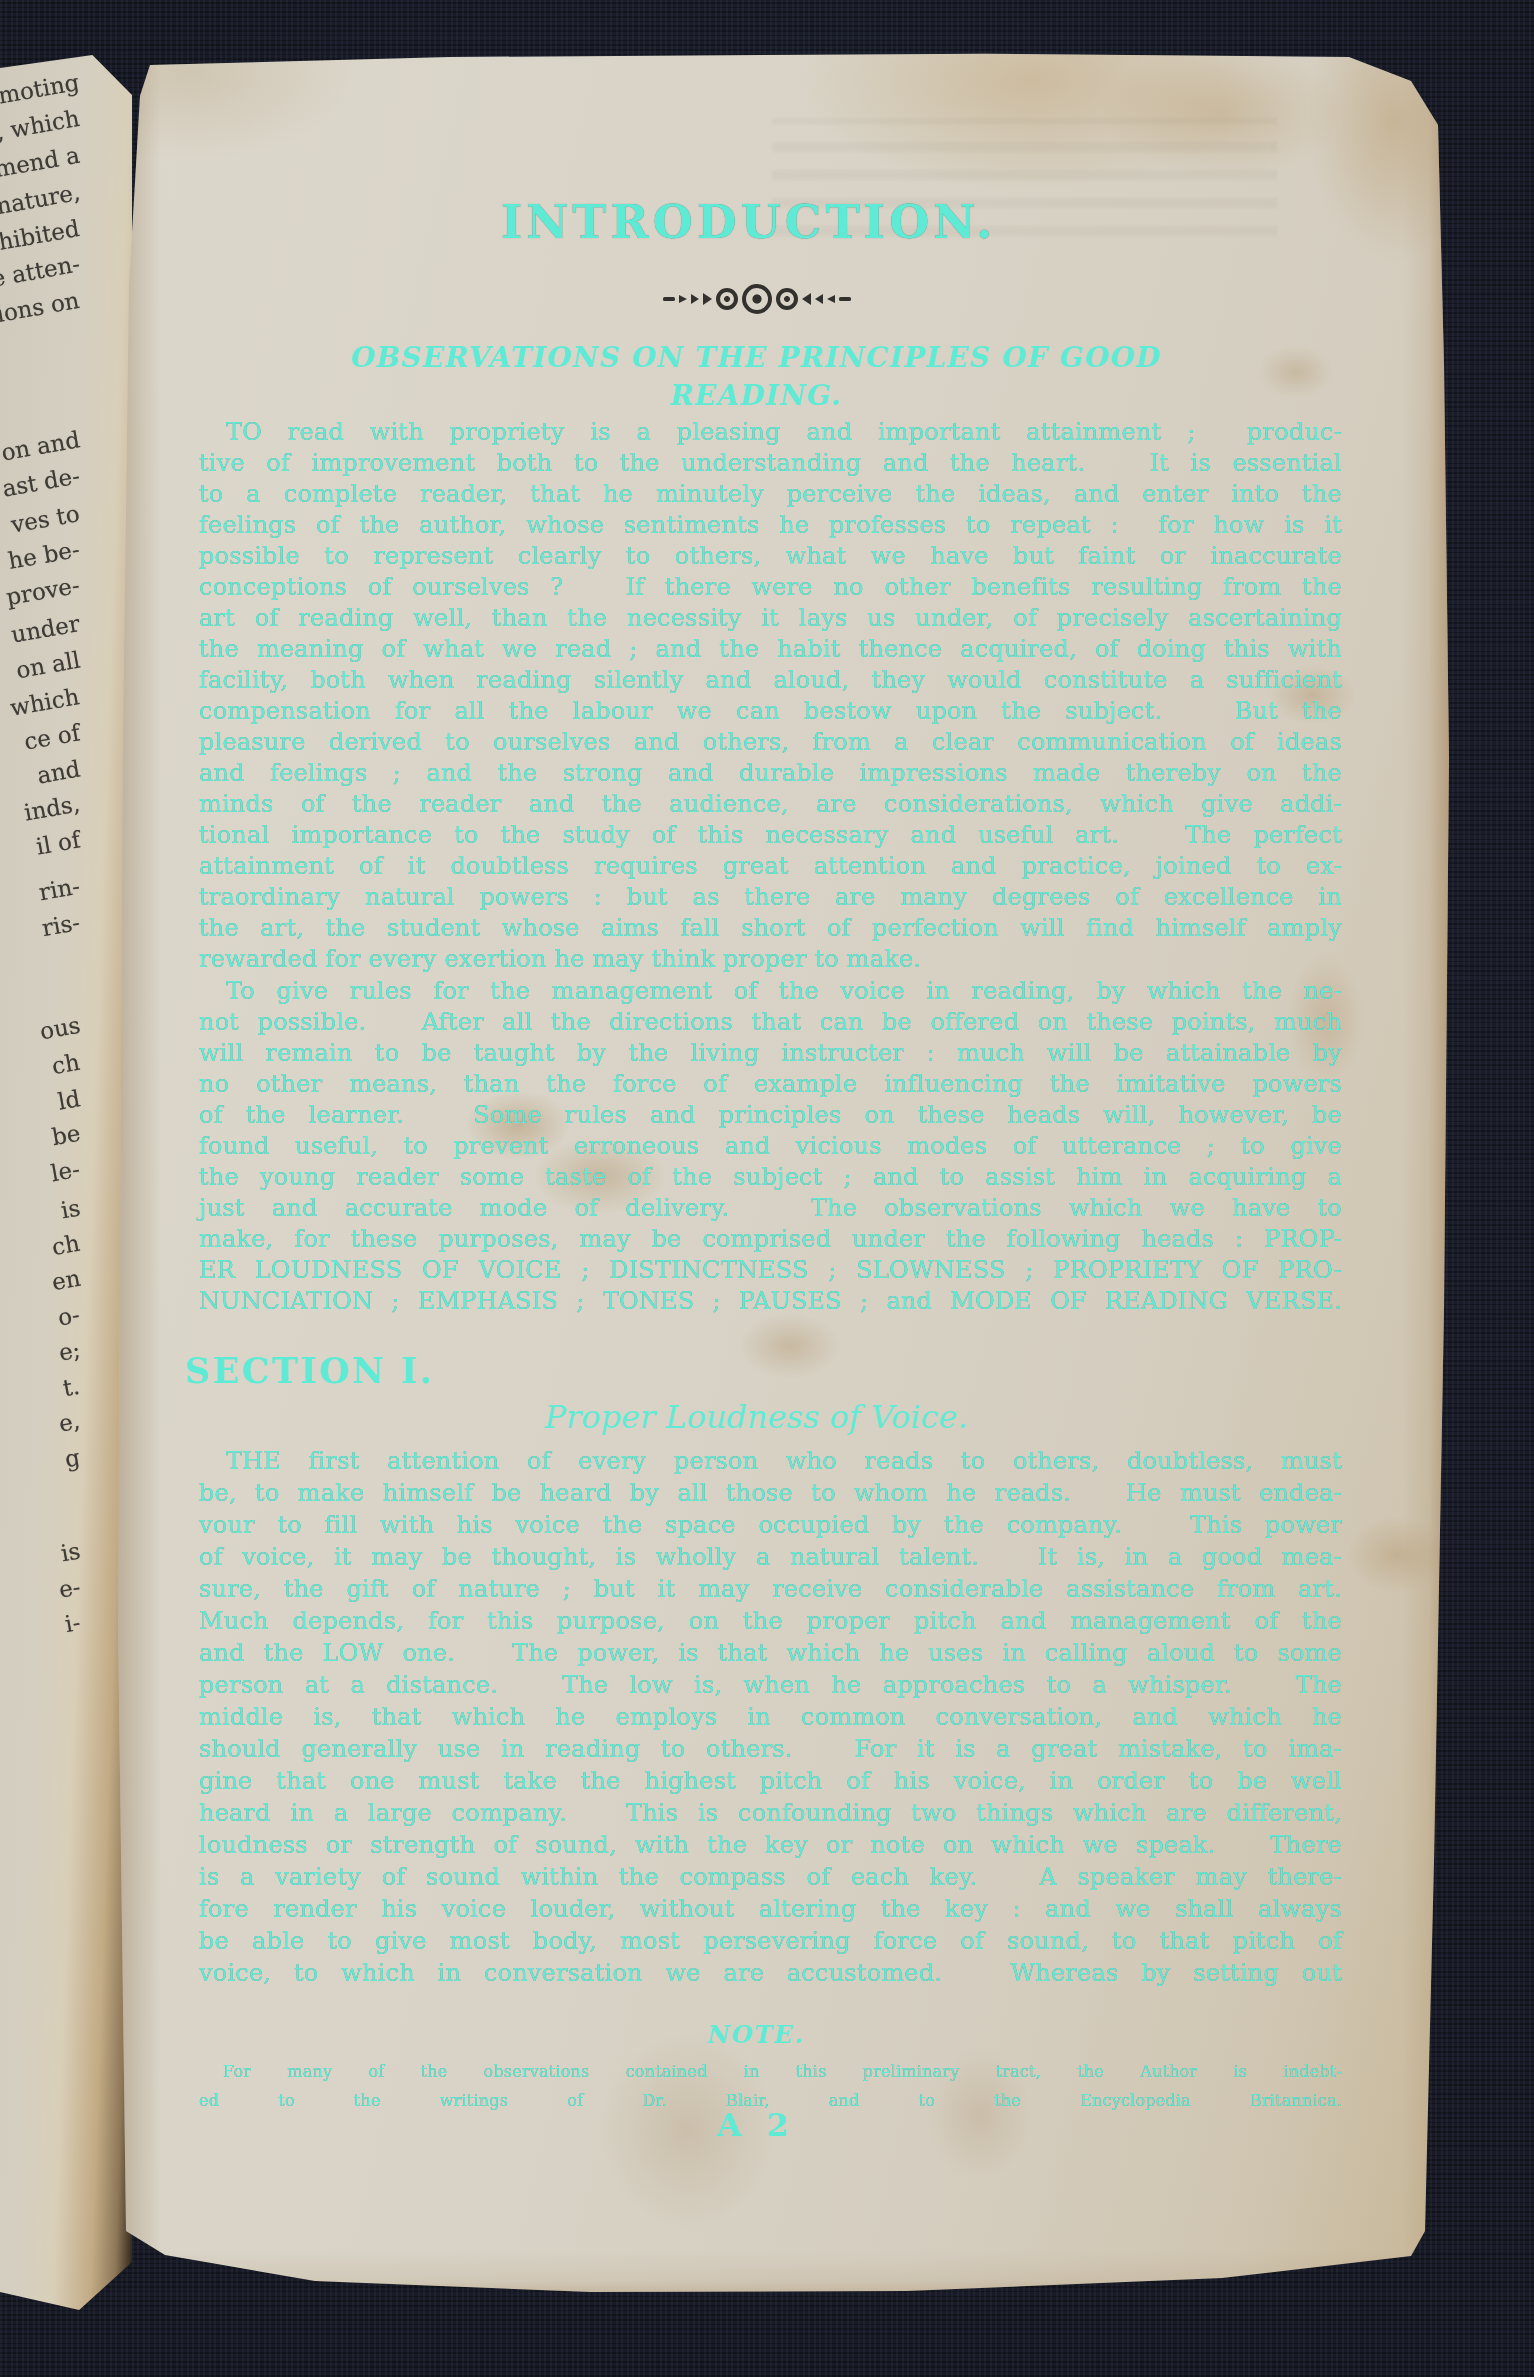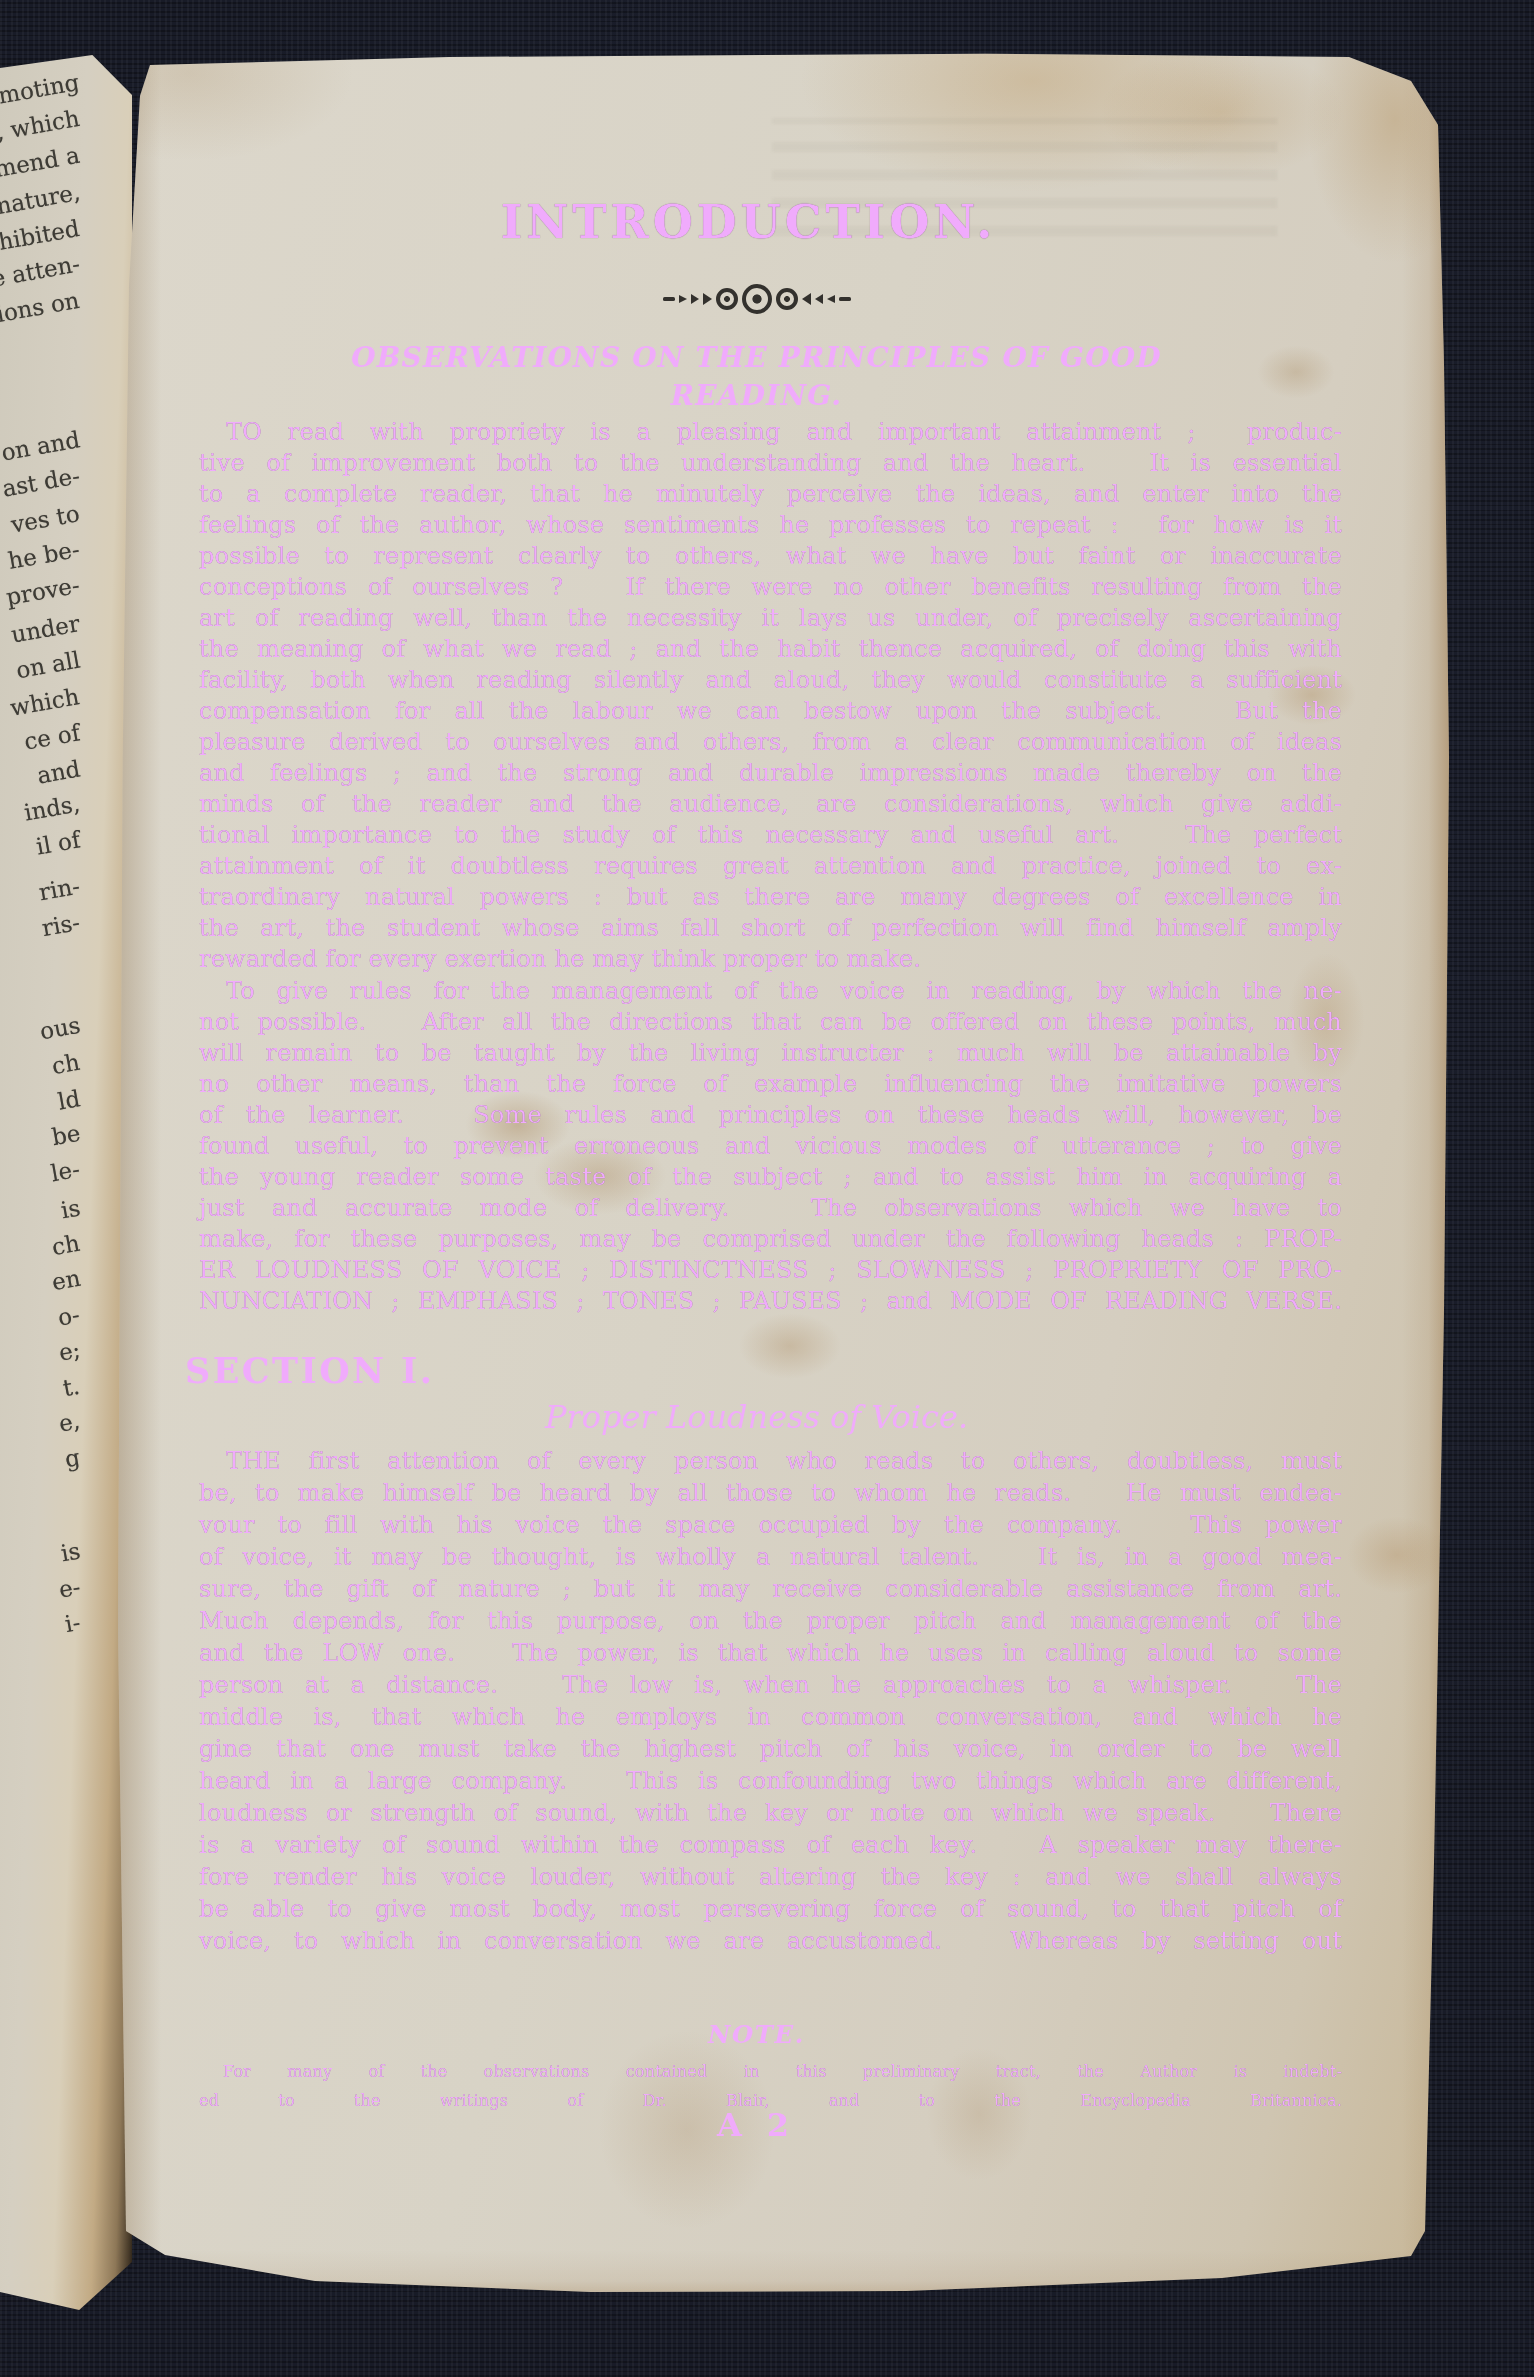--- a/index.html
+++ b/index.html
@@ -49,21 +49,21 @@
       1104px 2229px,788px 2242px,473px 2243px,197px 2232px,47px 2206px,8px 2182px,
       0px 1577px,4.7px 709px,11px 236px,22px 47px);
     box-shadow:0 0 47px rgba(0,0,0,0.55);
   }
   
   .ghost{position:absolute;left:654px;top:69px;width:505px;height:118px;opacity:.55;
     background:repeating-linear-gradient(0deg, rgba(120,113,96,0.12) 0 10.2px, transparent 10.2px 28px);
     filter:blur(1.6px);}
 
   
-  .text-layer{position:absolute;inset:0;color:#f0abfc;text-decoration:underline;}
+  .text-layer{position:absolute;inset:0;color:#5eead4;text-decoration:underline;}
   .text-layer > *{position:absolute;}
   .title{left:177px;top:197px;width:1143px;margin:0;text-align:center;
     font-size:46px;font-weight:bold;letter-spacing:4px;line-height:1.1;
     text-shadow:0 0 0.8px rgba(48,46,42,.6);}
   .ornament{left:185px;top:281px;width:1143px;display:flex;justify-content:center;
     align-items:center;gap:4px;height:35px;}
   .ornament span{display:block;}
   .o-dash{width:12px;height:4px;background:#33312d;border-radius:1.6px;}
   .tri{width:0;height:0;}
   .tri.r{border-top:4.7px solid transparent;border-bottom:4.7px solid transparent;border-left:8px solid #33312d;}
@@ -212,20 +212,21 @@
     <div class="para p3">
         <div class="pline indent">THE first attention of every person who reads to others, doubtless, must</div>
         <div class="pline">be, to make himself be heard by all those to whom he reads.   He must endea-</div>
         <div class="pline">vour to fill with his voice the space occupied by the company.   This power</div>
         <div class="pline">of voice, it may be thought, is wholly a natural talent.   It is, in a good mea-</div>
         <div class="pline">sure, the gift of nature ; but it may receive considerable assistance from art.</div>
         <div class="pline">Much depends, for this purpose, on the proper pitch and management of the</div>
         <div class="pline">and the LOW one.   The power, is that which he uses in calling aloud to some</div>
         <div class="pline">person at a distance.   The low is, when he approaches to a whisper.   The</div>
         <div class="pline">middle is, that which he employs in common conversation, and which he</div>
+        <div class="pline">should generally use in reading to others.   For it is a great mistake, to ima-</div>
         <div class="pline">gine that one must take the highest pitch of his voice, in order to be well</div>
         <div class="pline">heard in a large company.   This is confounding two things which are different,</div>
         <div class="pline">loudness or strength of sound, with the key or note on which we speak.   There</div>
         <div class="pline">is a variety of sound within the compass of each key.   A speaker may there-</div>
         <div class="pline">fore render his voice louder, without altering the key : and we shall always</div>
         <div class="pline">be able to give most body, most persevering force of sound, to that pitch of</div>
         <div class="pline">voice, to which in conversation we are accustomed.   Whereas by setting out</div>
       </div>
 
     <div class="note-heading">NOTE.</div>

